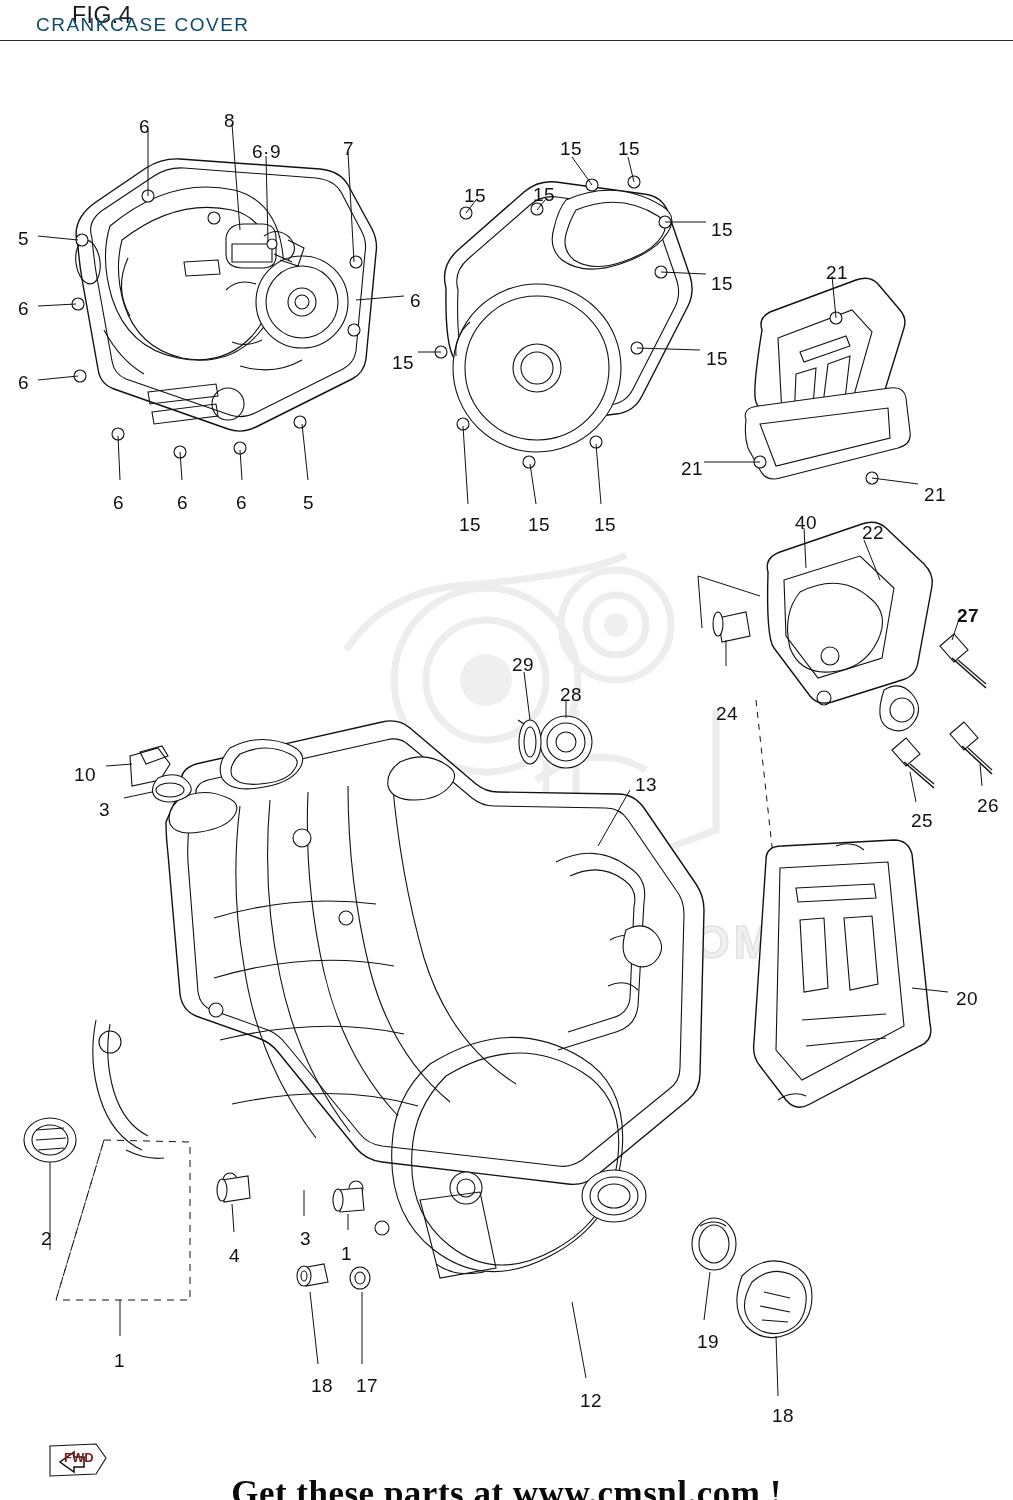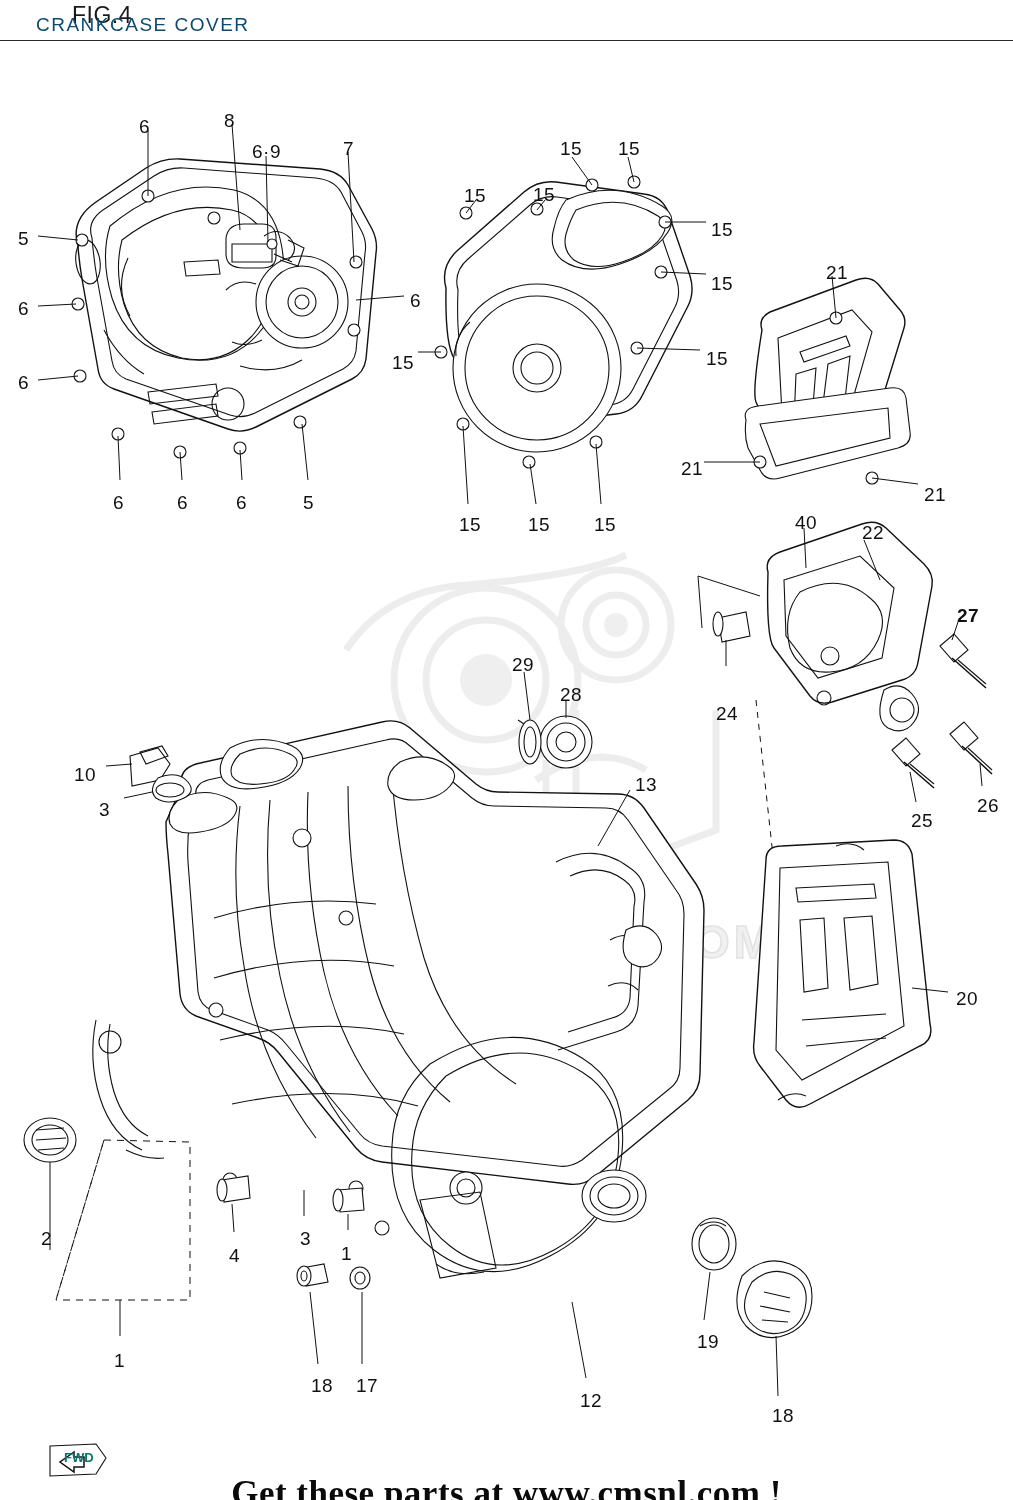--- a/index.html
+++ b/index.html
@@ -90,21 +90,21 @@
     font-family: "Liberation Serif", serif;
     letter-spacing: 0.5px;
     margin-top: 36px;
   }
   .fwd-label {
     position: absolute;
     left: 64px;
     top: 1450px;
     font-size: 13px;
     font-weight: bold;
-    color: #0f766e;
+    color: #7f1d1d;
   }
   svg { display: block; }
   .ln { stroke: #111; fill: none; stroke-width: 1.1; }
   .ln2 { stroke: #111; fill: none; stroke-width: 1.5; }
   .lead { stroke: #111; fill: none; stroke-width: 1; }
   .fillw { fill: #ffffff; stroke: #111; stroke-width: 1.1; }
   .fillw2 { fill: #ffffff; stroke: #111; stroke-width: 1.4; }
 </style>
 </head>
 <body>

